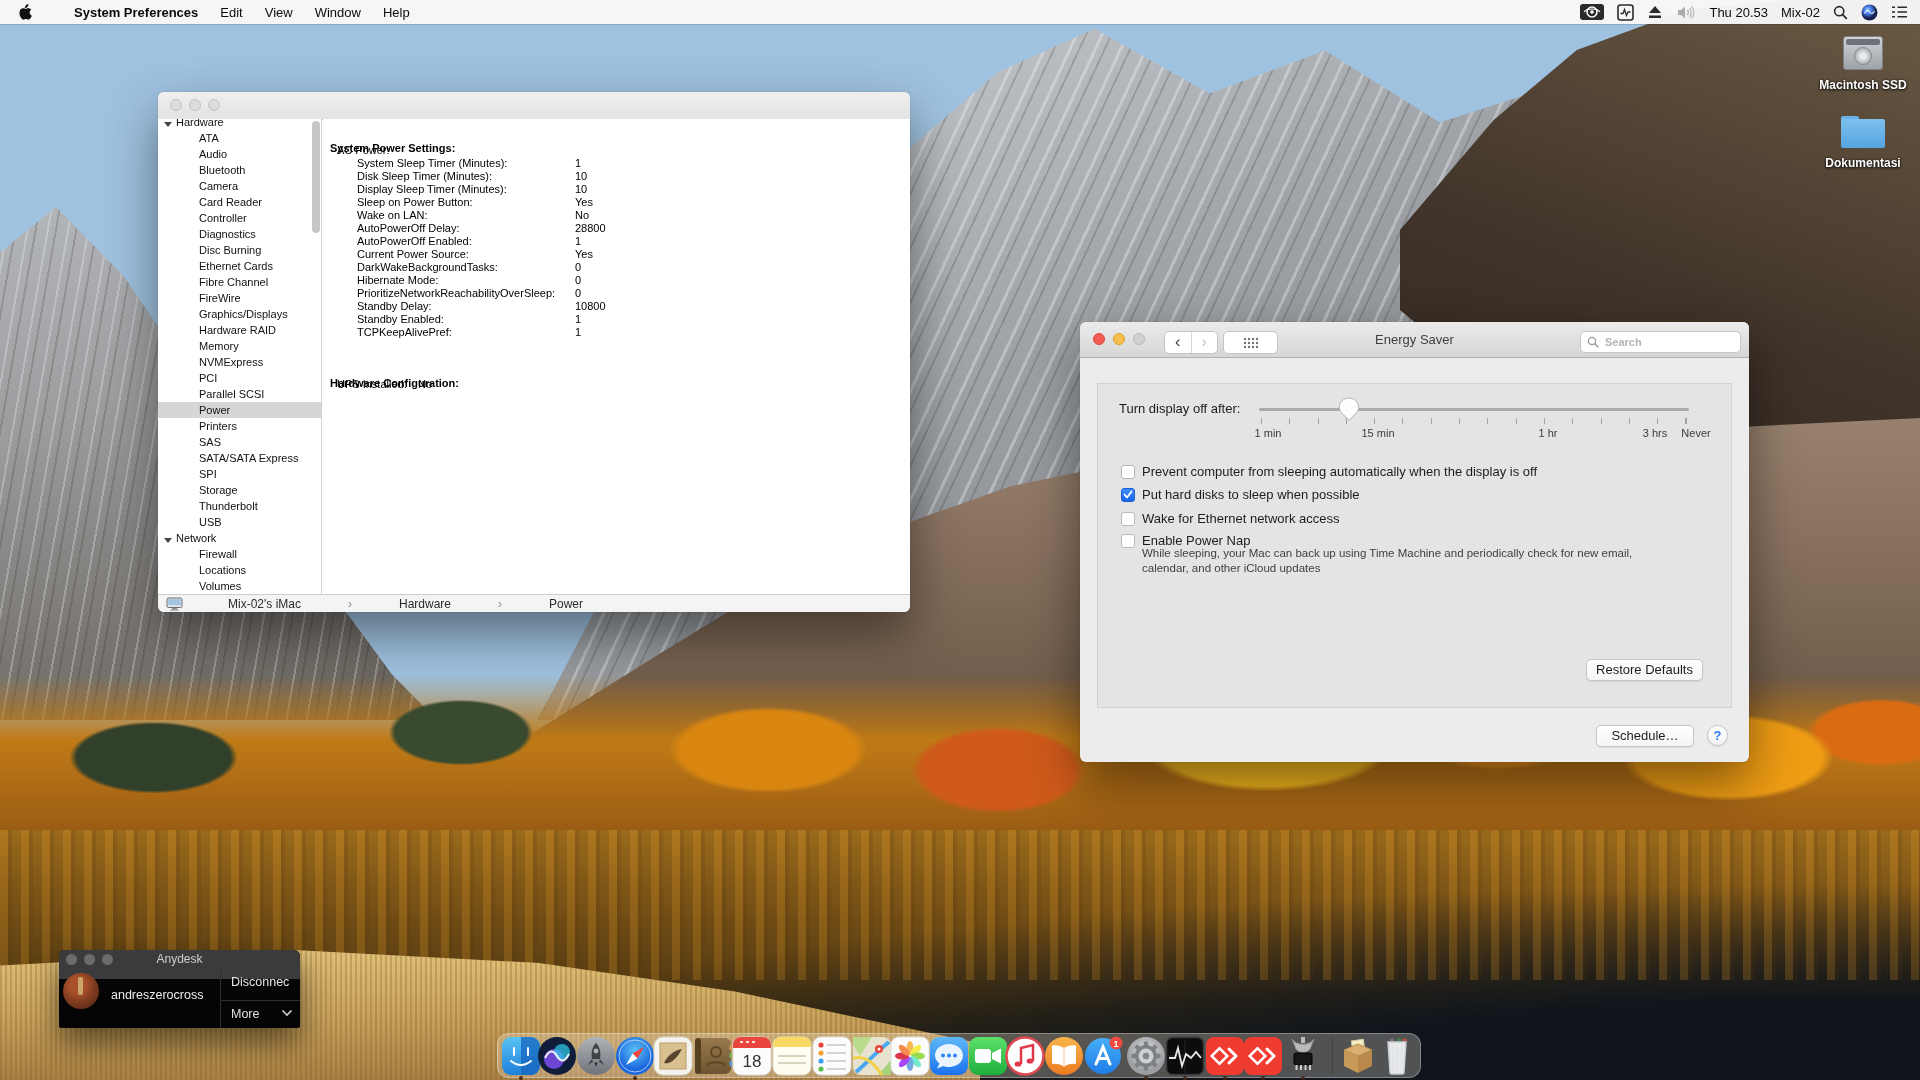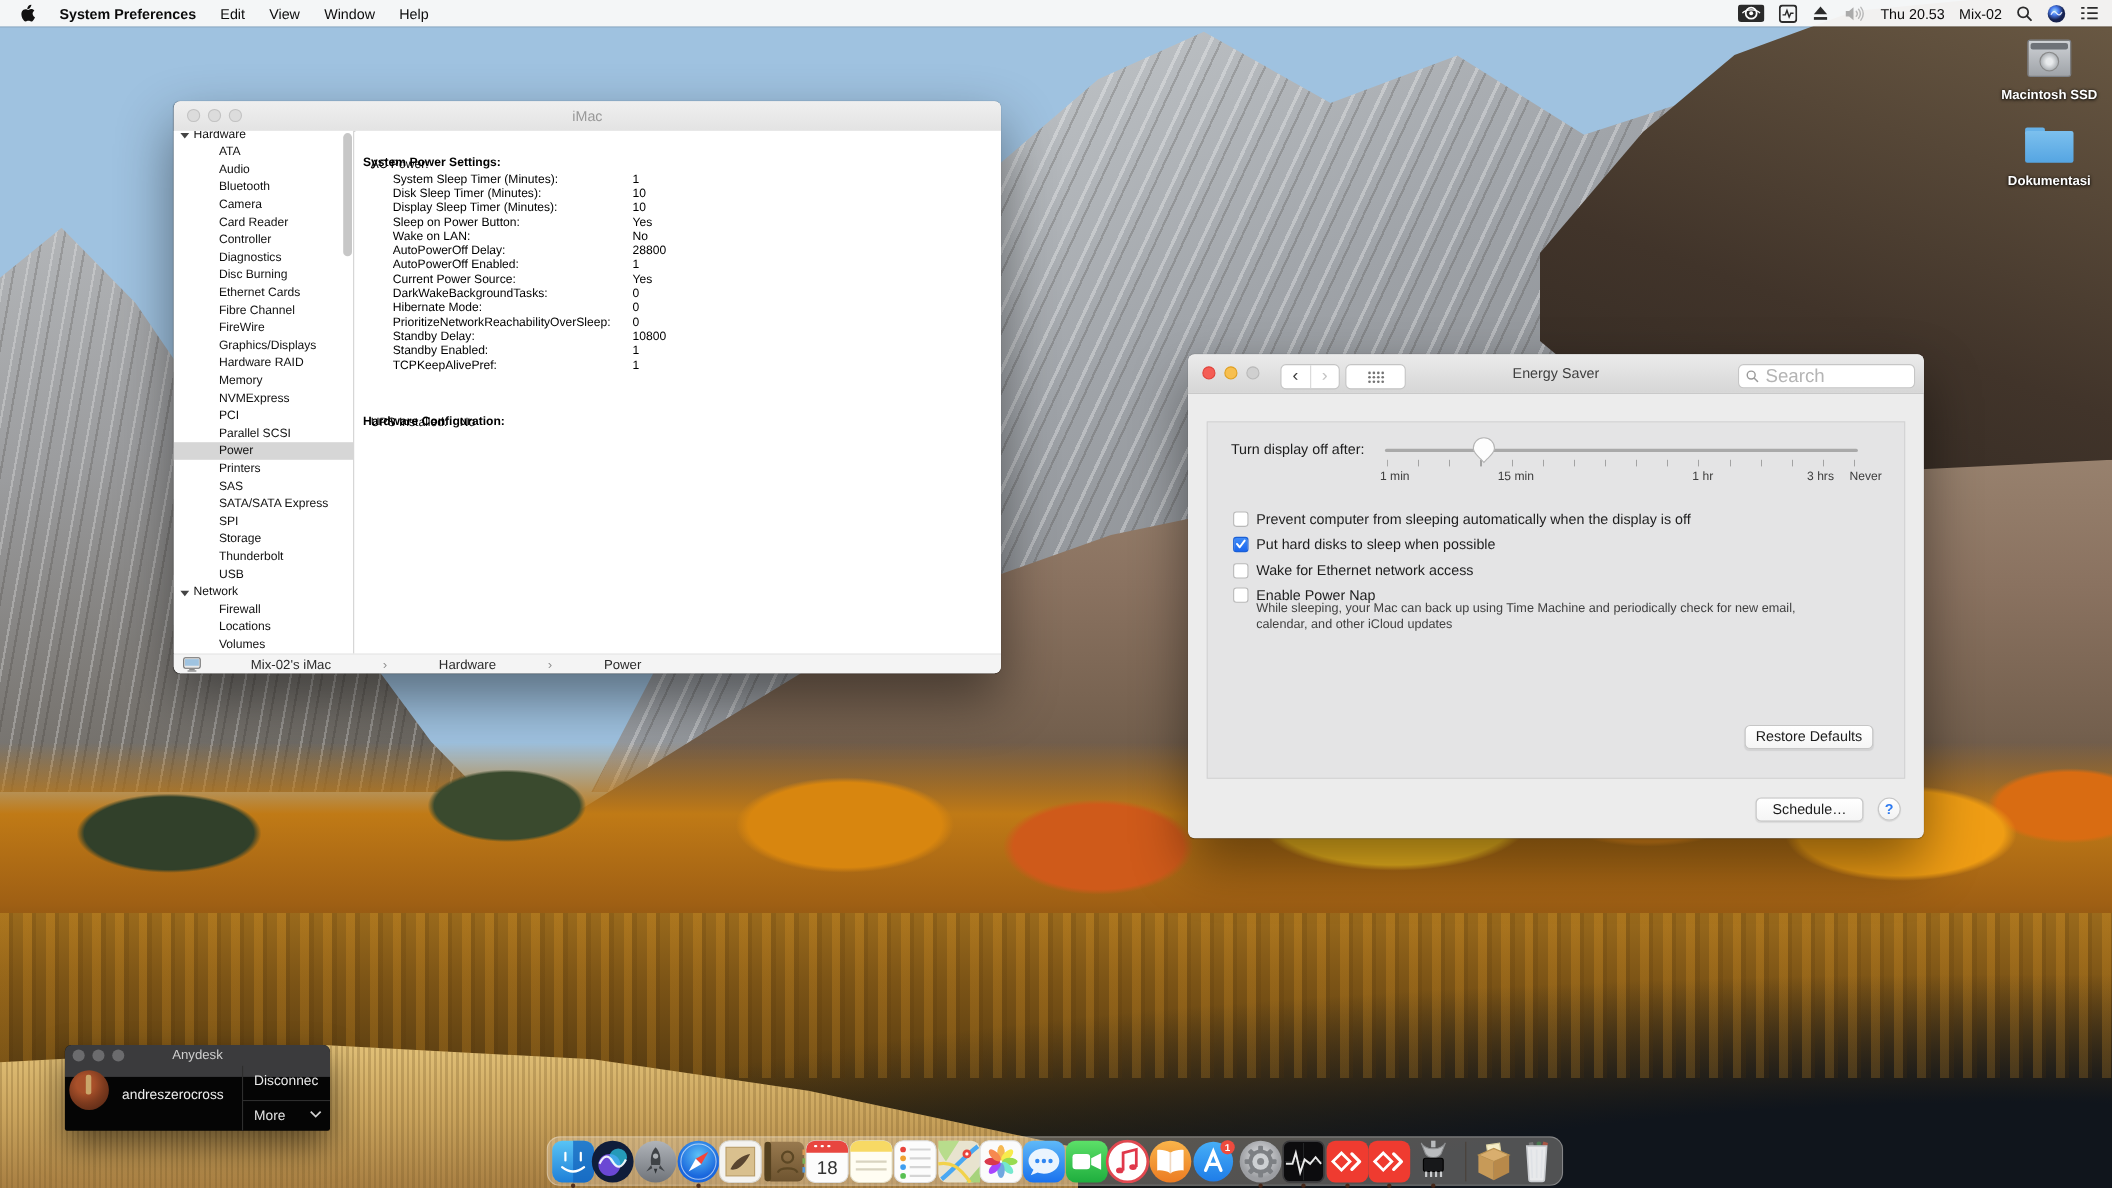--- a/index.html
+++ b/index.html
@@ -46,21 +46,21 @@
     background:linear-gradient(180deg,#e2c178 0%,#c9a35c 50%,#a87f42 100%);
     clip-path:polygon(0 12%,30% 0,55% 10%,75% 32%,100% 72%,100% 100%,0 100%);}
   .meadow:after{content:"";position:absolute;inset:0;
     background:repeating-linear-gradient(90deg,rgba(120,90,40,.28) 0 2px,transparent 2px 5px);}
 
   
   .menubar{left:0;top:0;width:1920px;height:24px;background:rgba(248,248,248,.96);
     display:flex;align-items:center;font-size:13px;color:#0b0b0b;box-shadow:0 1px 0 rgba(0,0,0,.12);}
   .mb-left{display:flex;align-items:center;gap:22px;padding-left:18px;}
   .mb-right{margin-left:auto;display:flex;align-items:center;gap:13px;padding-right:12px;}
-  .mb-app{font-weight:bold;}
+  .mb-app{font-weight:bold;margin-left:20px;}
   .mb-item{white-space:nowrap;}
   .mb-ico{display:flex;align-items:center;}
   .mb-clock,.mb-user{white-space:nowrap;}
 
   
   .win{position:absolute;border-radius:6px;box-shadow:0 22px 50px rgba(0,0,0,.45),0 0 1px rgba(0,0,0,.35);}
   .tbar{position:absolute;left:0;top:0;right:0;border-radius:6px 6px 0 0;
     background:linear-gradient(#ececec,#d9d9d9);border-bottom:1px solid #b6b6b6;}
   .tl{position:absolute;border-radius:50%;width:12px;height:12px;box-sizing:border-box;}
   .wtitle{position:absolute;left:0;right:0;text-align:center;font-size:13px;}
@@ -96,22 +96,22 @@
   .es-title{top:10px;color:#3f3f3f;}
   .seg{position:absolute;left:84px;top:9px;width:54px;height:23px;background:#fff;border:1px solid #c4c4c4;
     border-radius:5px;display:flex;box-sizing:border-box;}
   .seg span{flex:1;text-align:center;font-size:16px;line-height:20px;}
   .seg .bk{color:#3c3c3c;border-right:1px solid #d8d8d8;}
   .seg .fw{color:#c3c3c3;}
   .gridbtn{position:absolute;left:143px;top:9px;width:55px;height:23px;background:#fff;border:1px solid #c4c4c4;
     border-radius:5px;display:flex;align-items:center;justify-content:center;box-sizing:border-box;}
   .searchf{position:absolute;left:500px;top:9px;width:161px;height:22px;background:#fff;border:1px solid #c6c6c6;
     border-radius:5px;display:flex;align-items:center;padding-left:6px;box-sizing:border-box;gap:4px;}
-  .searchf input{border:none;outline:none;background:transparent;font-size:17px;width:120px;color:#333;
-    font-family:"Liberation Sans","DejaVu Sans",sans-serif;}
+  .searchf input{border:none;outline:none;background:transparent;font-size:11px;width:120px;color:#333;
+    font-family:"Liberation Sans","DejaVu Sans",sans-serif;font-weight:bold;}
   .searchf input::placeholder{color:#b4b4b4;}
   .es-panel{position:absolute;left:17px;top:61px;width:635px;height:325px;background:#e4e4e5;border:1px solid #d2d2d3;box-sizing:border-box;}
   .es-sliderlabel{position:absolute;left:39px;top:79px;font-size:13px;color:#1c1c1c;text-align:right;}
   .es-track{position:absolute;left:179px;top:86px;width:430px;height:3px;background:#a9a9a9;border-radius:2px;}
   .es-ticks{position:absolute;left:181px;top:96px;width:426px;height:6px;
     background:repeating-linear-gradient(90deg,#a3a3a3 0 1px,transparent 1px 28.3px);}
   .es-ticklabel{position:absolute;top:105px;font-size:11px;color:#3c3c3c;transform:translateX(-50%);white-space:nowrap;}
   .es-thumb{position:absolute;left:258px;top:75px;}
   .cbrow{position:absolute;left:41px;display:flex;align-items:center;gap:7px;}
   .cb{width:14px;height:14px;background:#fff;border:1px solid #b9b9b9;border-radius:3px;box-sizing:border-box;
@@ -248,21 +248,20 @@
           </svg>
       </span>
     </div>
   </div>
 
   <div class="win siwin">
     <div class="tbar si-tbar">
       <span class="tl" style="left:12px;top:7px;background:#dcdcdc;border:1px solid #c2c2c2;"></span>
       <span class="tl" style="left:31px;top:7px;background:#dcdcdc;border:1px solid #c2c2c2;"></span>
       <span class="tl" style="left:50px;top:7px;background:#dcdcdc;border:1px solid #c2c2c2;"></span>
-      <div class="wtitle si-title">iMac</div>
     </div>
 
     <div class="si-tree">
       <div class="trows">
         <div class="trow thead"><span class="tri"></span><span>Hardware</span></div>
         <div class="trow">ATA</div>
         <div class="trow">Audio</div>
         <div class="trow">Bluetooth</div>
         <div class="trow">Camera</div>
         <div class="trow">Card Reader</div>

